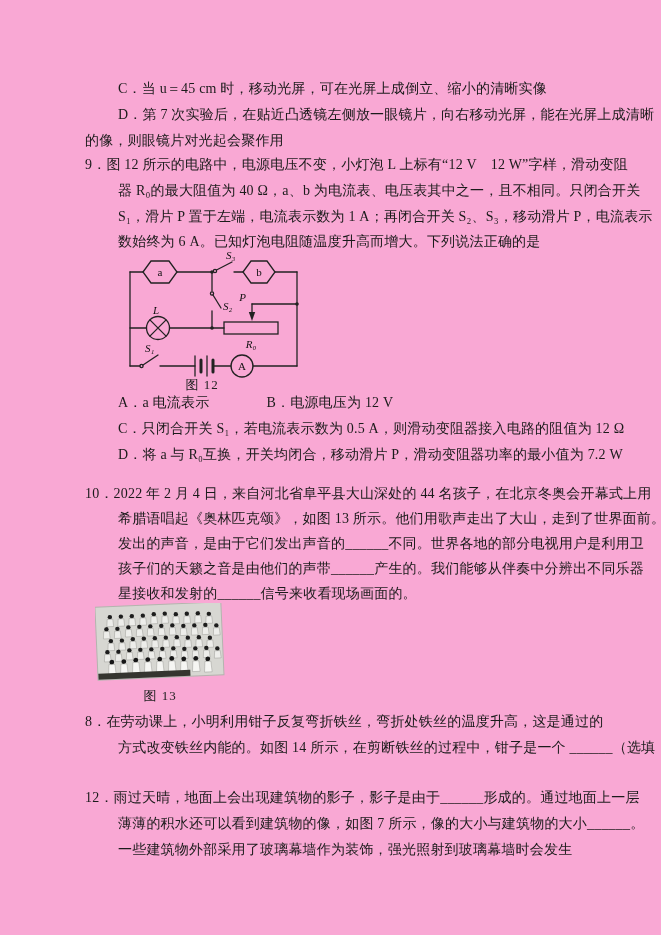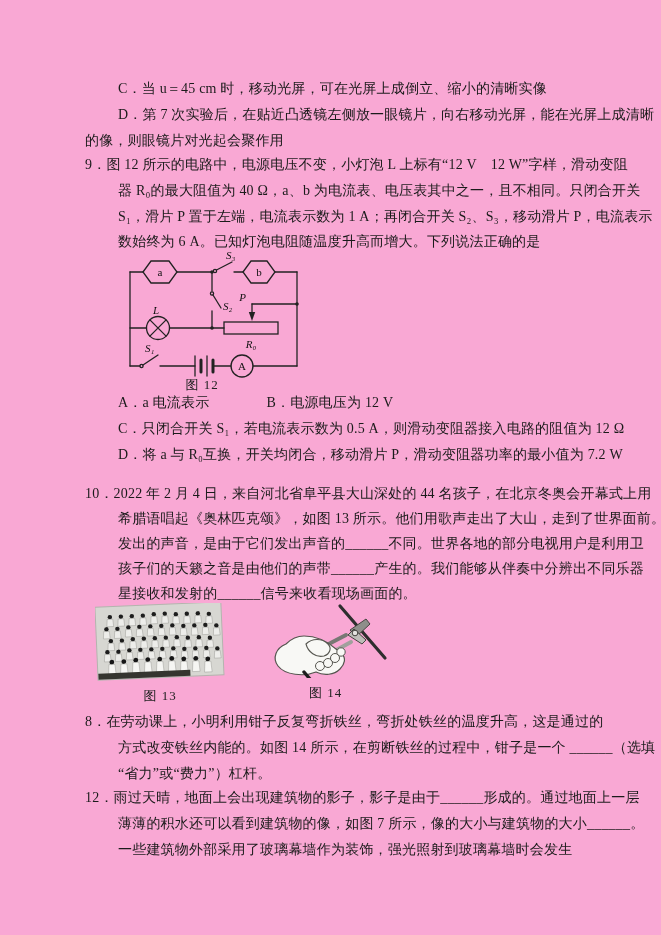--- a/index.html
+++ b/index.html
@@ -176,43 +176,24 @@
             <use href="#ppf" x="88" y="57"></use>
             <use href="#ppf" x="100" y="57"></use>
             <use href="#ppf" x="112" y="58"></use>
         </g>
         <rect x="2" y="68" width="92" height="6" fill="#35352f"></rect>
       </g>
     </svg>
     <div class="fig-caption" style="width:130px">图 13</div>
   </div>
 
-  <div class="fig" style="left:258px; top:600px">
-    <svg width="135" height="78">
-      <path d="M82,6 L127,58" stroke="#2e2e2e" stroke-width="3.2" stroke-linecap="round" fill="none"></path>
-      <path d="M36,62 L88,35" stroke="#787874" stroke-width="4" stroke-linecap="round" fill="none"></path>
-      <path d="M42,70 L93,42" stroke="#a0a09c" stroke-width="4" stroke-linecap="round" fill="none"></path>
-      <polygon points="92,30 108,19 112,24 98,37" fill="#8e8e8a" stroke="#44443f" stroke-width="1"></polygon>
-      <polygon points="90,35 104,44 108,40 96,29" fill="#bdbdb8" stroke="#44443f" stroke-width="1"></polygon>
-      <circle cx="97" cy="33" r="2.8" fill="#e3e3df" stroke="#44443f" stroke-width="1"></circle>
-      <path d="M28,44 C18,48 14,58 20,66 C27,75 46,77 58,72 C66,76 76,75 82,69 C87,64 88,58 84,54 L78,49 C70,42 58,36 46,36 C39,36 32,40 28,44 Z" fill="#f8f8f5" stroke="#55554f" stroke-width="1.2"></path>
-      <circle cx="62" cy="66" r="4.5" fill="#f8f8f5" stroke="#55554f" stroke-width="1"></circle>
-      <circle cx="70" cy="63" r="4.5" fill="#f8f8f5" stroke="#55554f" stroke-width="1"></circle>
-      <circle cx="77" cy="58" r="4.5" fill="#f8f8f5" stroke="#55554f" stroke-width="1"></circle>
-      <circle cx="83" cy="52" r="4.2" fill="#f8f8f5" stroke="#55554f" stroke-width="1"></circle>
-      <path d="M48,44 C54,38 64,38 70,44 C74,48 72,54 66,56 C58,58 50,52 48,44 Z" fill="#f8f8f5" stroke="#55554f" stroke-width="1.1"></path>
-      <path d="M46,72 L52,79" stroke="#1d1d1d" stroke-width="3.4" stroke-linecap="round" fill="none"></path>
-    </svg>
-    <div class="fig-caption" style="width:135px">图 14</div>
-  </div>
 
   <div class="tb" style="top:709px">
     <div class="ln">8．在劳动课上，小明利用钳子反复弯折铁丝，弯折处铁丝的温度升高，这是通过的</div>
     <div class="ln ind">方式改变铁丝内能的。如图 14 所示，在剪断铁丝的过程中，钳子是一个 ______（选填</div>
-    <div class="ln ind">“省力”或“费力”）杠杆。</div>
   </div>
 
   <div class="tb" style="top:785px">
     <div class="ln">12．雨过天晴，地面上会出现建筑物的影子，影子是由于______形成的。通过地面上一层</div>
     <div class="ln ind">薄薄的积水还可以看到建筑物的像，如图 7 所示，像的大小与建筑物的大小______。</div>
     <div class="ln ind">一些建筑物外部采用了玻璃幕墙作为装饰，强光照射到玻璃幕墙时会发生</div>
   </div>
 
 </div>
 

